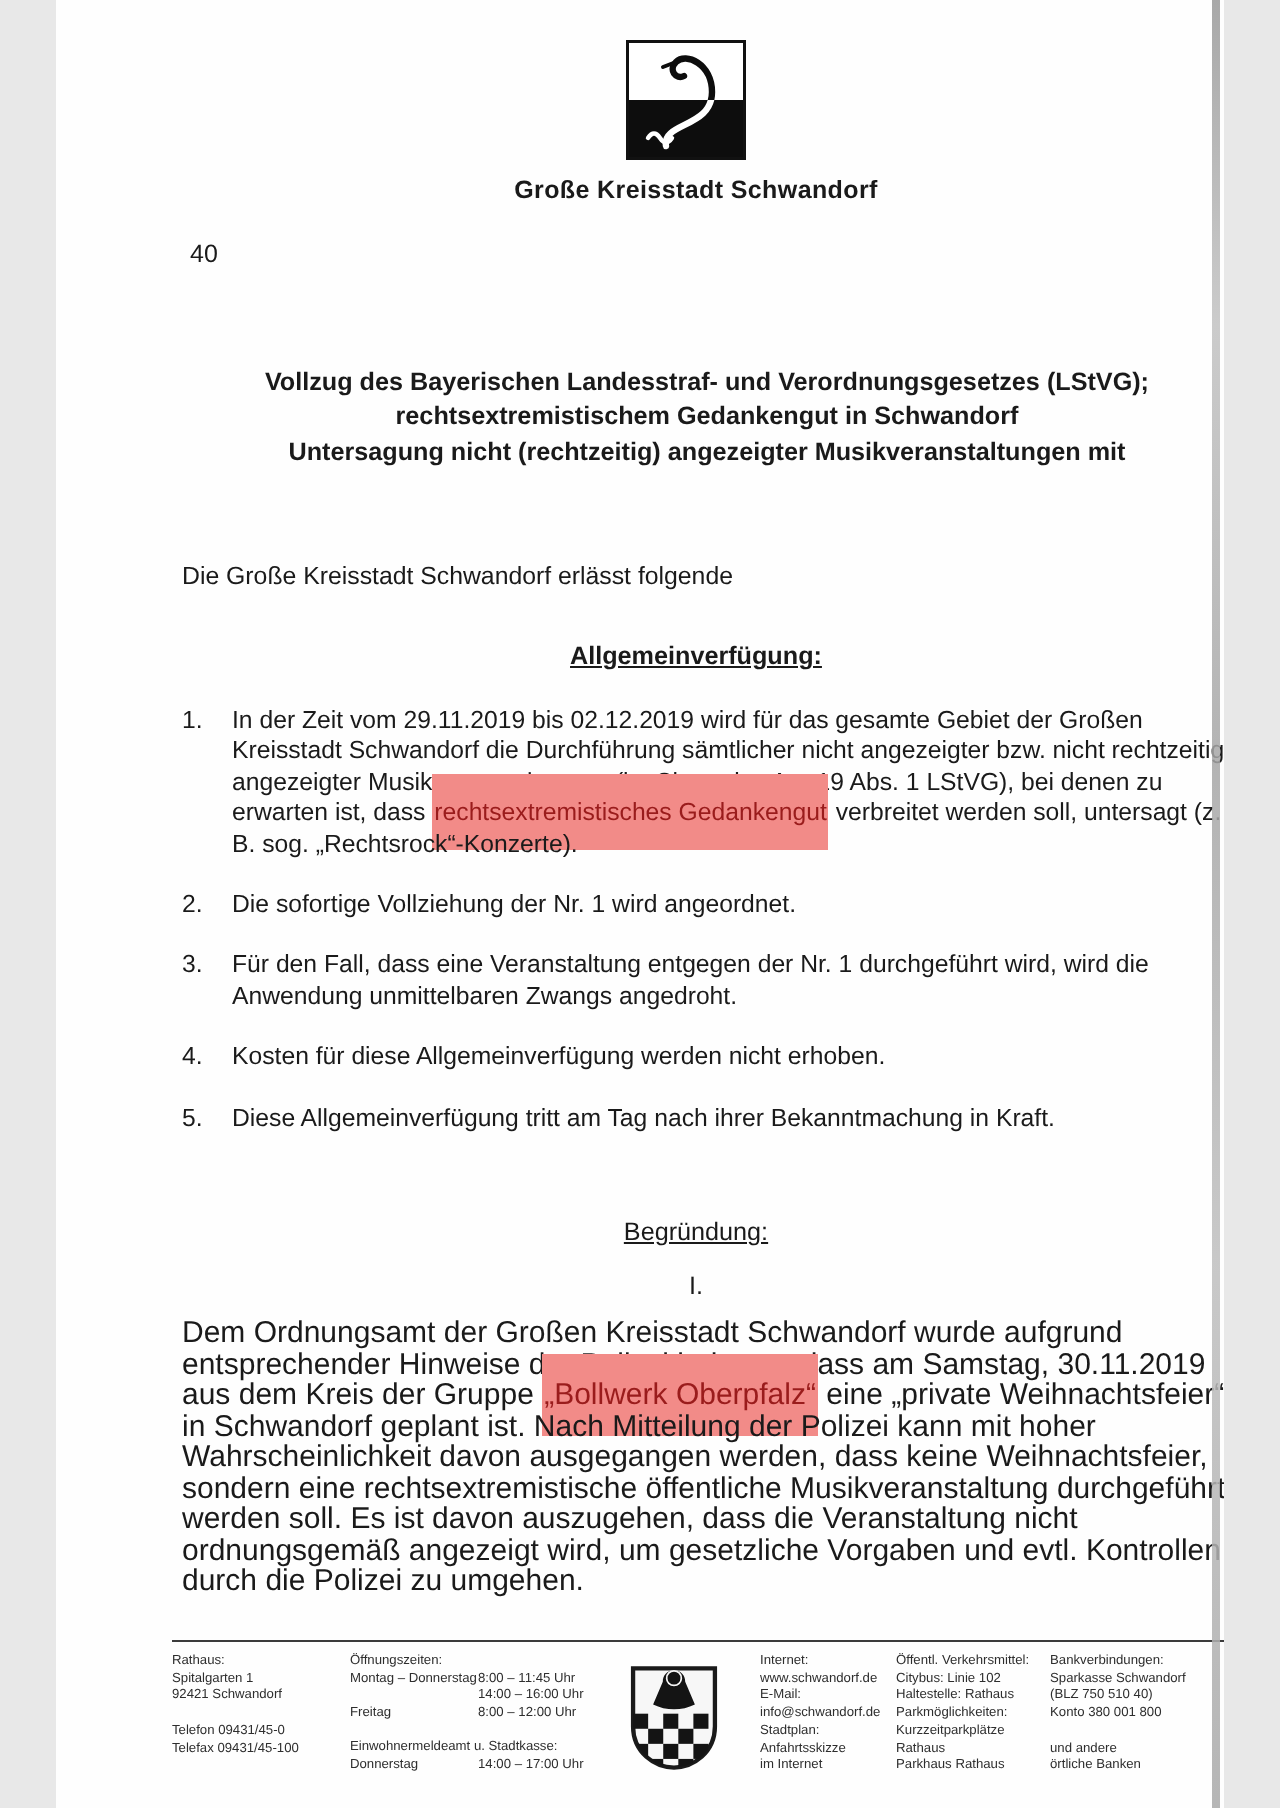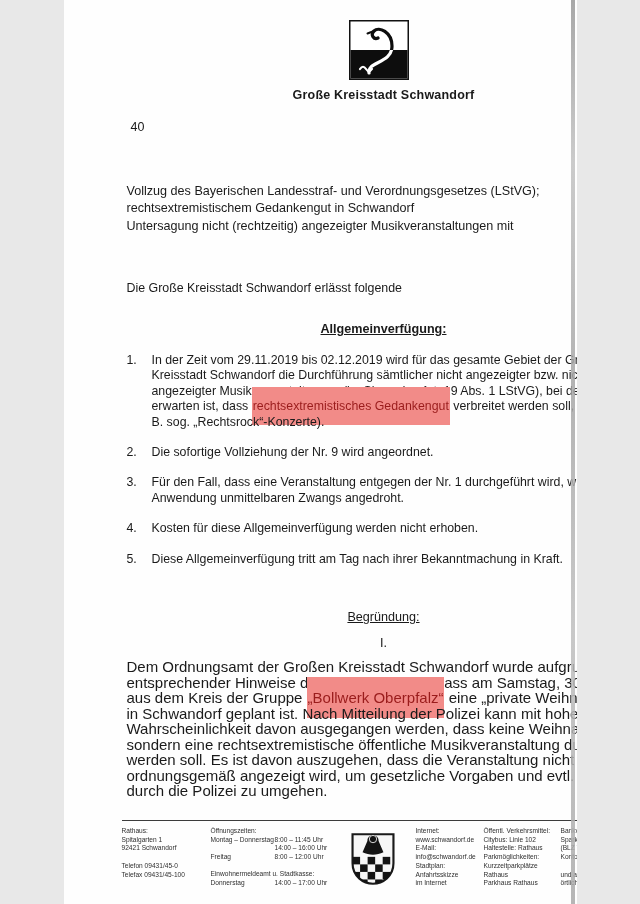--- a/index.html
+++ b/index.html
@@ -1,27 +1,27 @@
 <!DOCTYPE html>
 <html lang="de" style="--highlight-bg: #f28b88; --highlight-text: #9a1c1c;"><head>
 <meta charset="utf-8">
 <style>
   html,body{margin:0;padding:0;background:#e8e8e8;}
   #page{
-    position:relative;width:513px;height:904px;background:#fefefe;
+    position:relative;width:584px;height:904px;background:#fefefe;
     font-family:"Liberation Sans","DejaVu Sans",sans-serif;color:#1a1a1a;
     overflow:hidden;margin:0 auto;
   }
   .abs{position:absolute;}
   .center{left:0;width:640px;text-align:center;}
   
   .org-name{top:88px;font-size:12.5px;font-weight:bold;letter-spacing:.2px;}
   .page-num{top:120px;left:67px;font-size:12.5px;}
   
-  .doc-title{top:183px;left:63px;width:525px;font-size:12.6px;font-weight:normal;line-height:17.4px;}
+  .doc-title{top:183px;left:63px;width:525px;font-size:12.6px;font-weight:bold;line-height:17.4px;text-align:center;}
   .intro{top:281px;left:63px;font-size:12.4px;}
   .h-underline{font-size:12.6px;text-decoration:underline;}
   .h-bold{font-weight:bold;}
   .heading1{top:319px;}
   .heading2{top:607px;}
   .numeral{top:636px;font-size:12.6px;}
   
   .decree{top:353px;left:63px;width:528px;font-size:12.35px;line-height:15.4px;}
   .item{display:flex;margin-bottom:15px;}
   .item .num{flex:0 0 25px;}
@@ -94,21 +94,21 @@
 
   <div class="abs intro">Die Große Kreisstadt Schwandorf erlässt folgende</div>
 
   <div class="abs decree">
     <div class="item">
       <span class="num">1.</span>
       <span class="txt"><span>In der Zeit vom 29.11.2019 bis 02.12.2019 wird für das gesamte Gebiet der Großen Kreisstadt Schwandorf die Durchführung sämtlicher nicht angezeigter bzw. nicht rechtzeitig angezeigter Musikveranstaltungen (im Sinne des Art. 19 Abs. 1 LStVG), bei denen zu erwarten ist, dass </span><span class="hl">rechtsextremistisches Gedankengut</span><span> verbreitet werden soll, untersagt (z. B. sog. „Rechtsrock“-Konzerte).</span></span>
     </div>
     <div class="item">
       <span class="num">2.</span>
-      <span class="txt">Die sofortige Vollziehung der Nr. 9 wird angeordnet.</span>
+      <span class="txt">Die sofortige Vollziehung der Nr. 1 wird angeordnet.</span>
     </div>
     <div class="item">
       <span class="num">3.</span>
       <span class="txt">Für den Fall, dass eine Veranstaltung entgegen der Nr. 1 durchgeführt wird, wird die Anwendung unmittelbaren Zwangs angedroht.</span>
     </div>
     <div class="item">
       <span class="num">4.</span>
       <span class="txt">Kosten für diese Allgemeinverfügung werden nicht erhoben.</span>
     </div>
     <div class="item">

